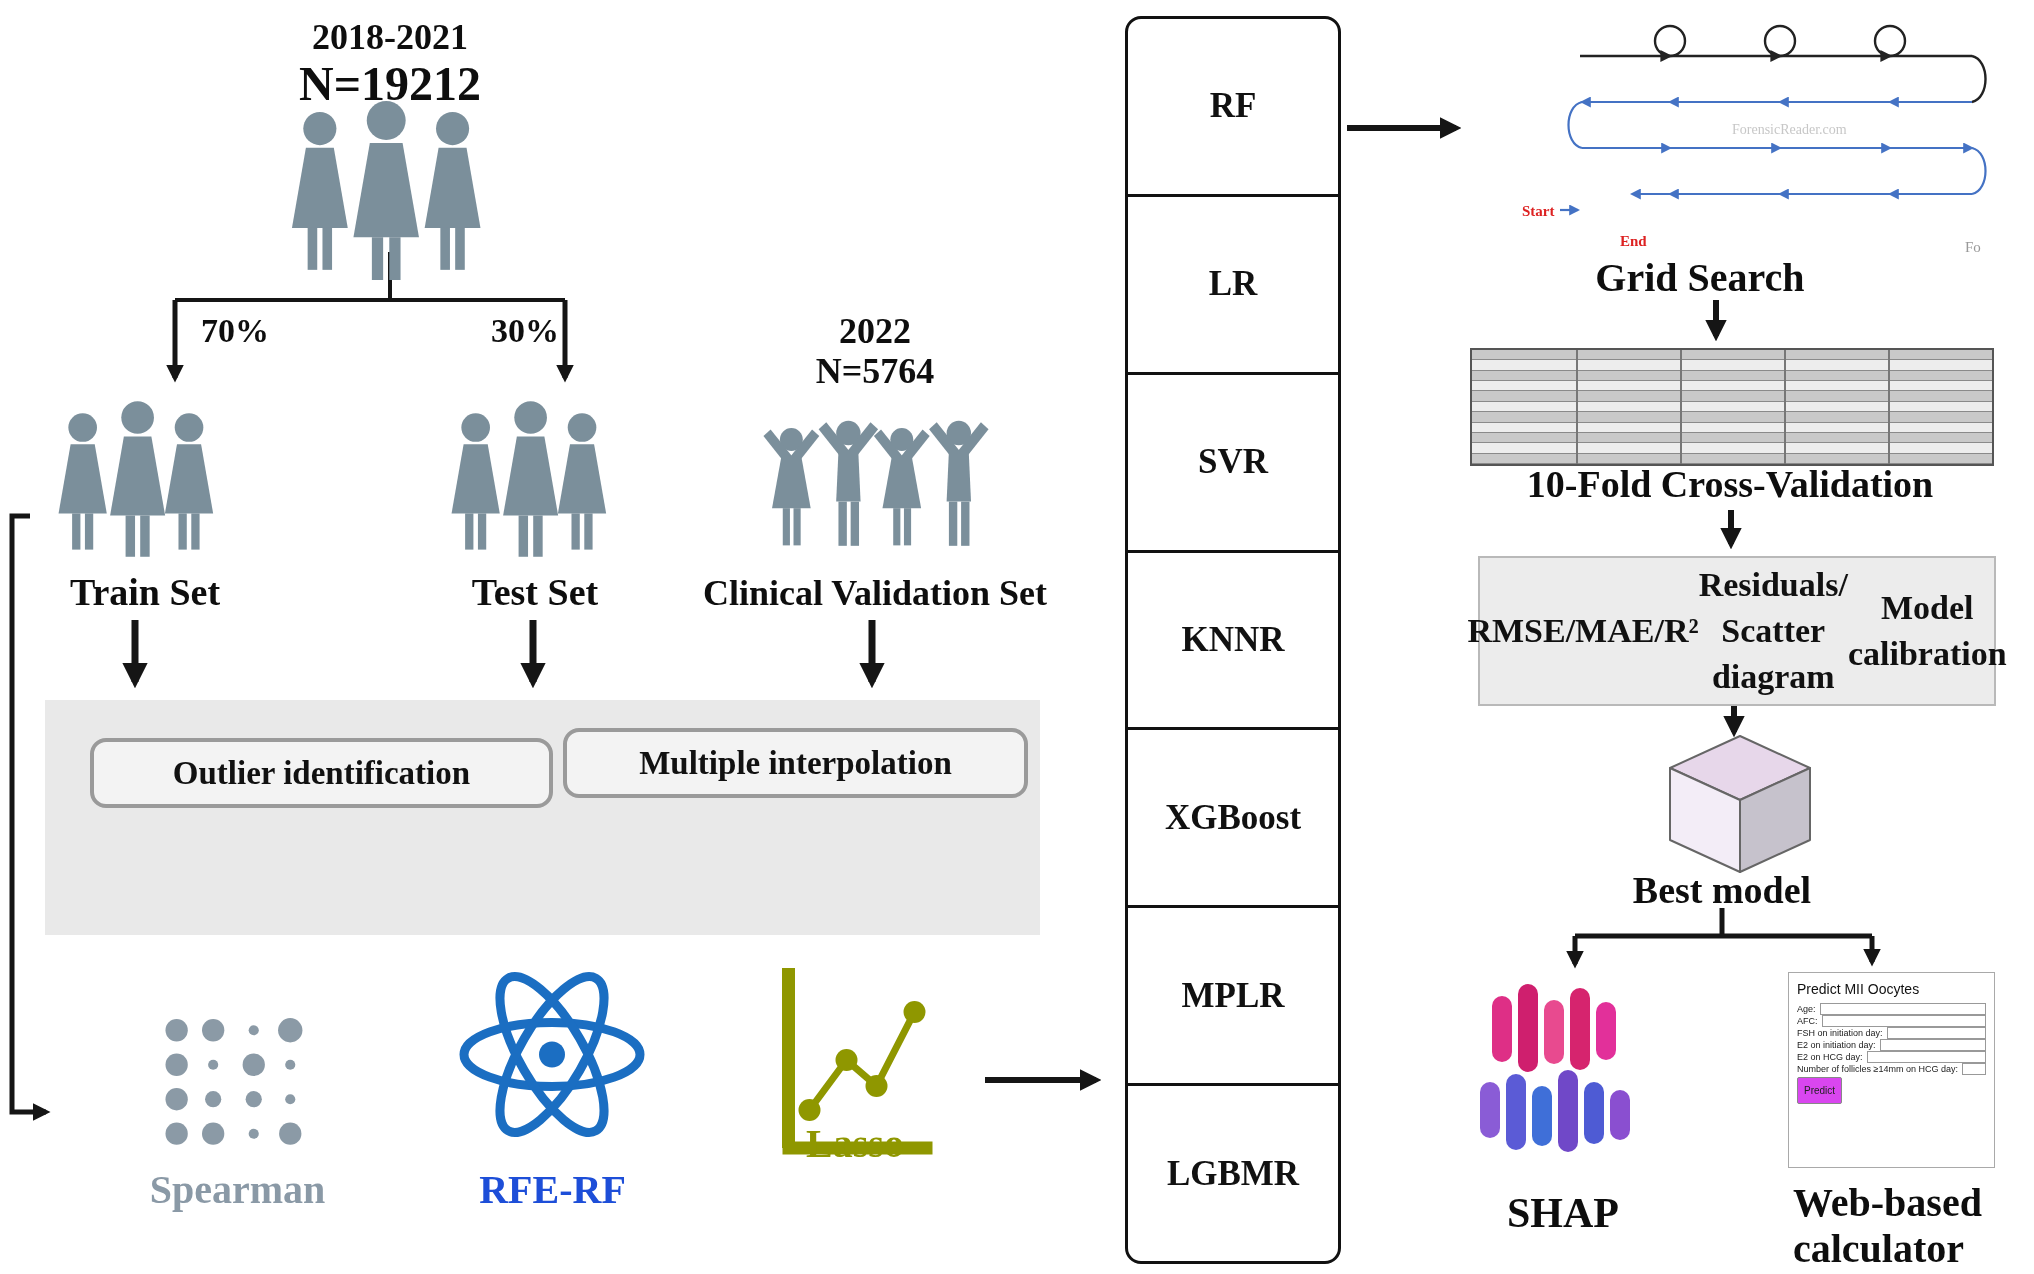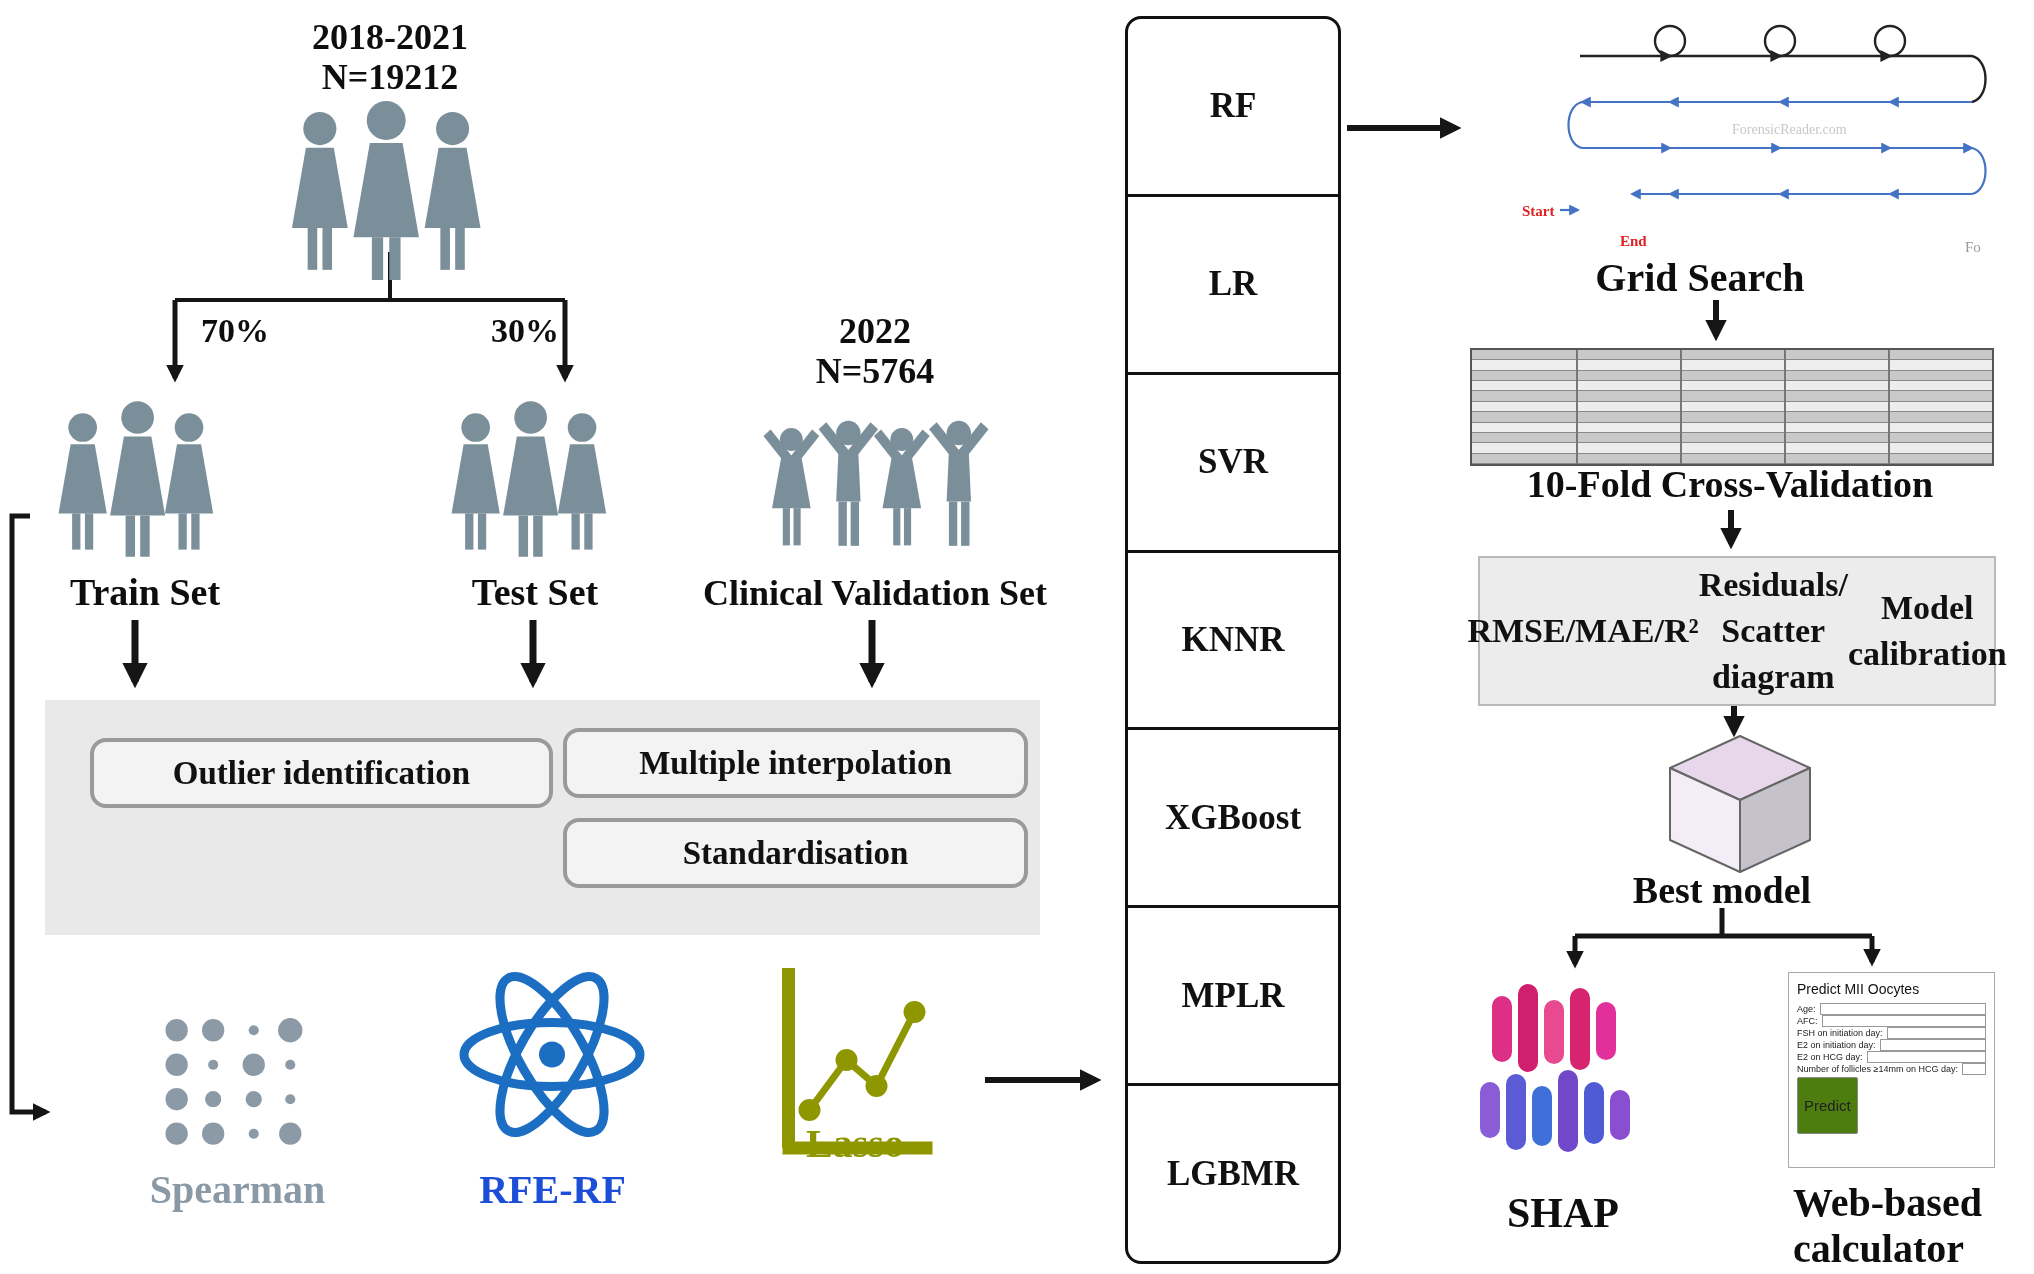--- a/index.html
+++ b/index.html
@@ -25,22 +25,22 @@
   
   .evalbox{position:absolute;background:#ececec;border:2px solid #b9b9b9;
            display:flex;flex-direction:row;align-items:center;justify-content:center;}
   .evalline{font-weight:bold;font-size:34px;color:#111;line-height:1.35;text-align:center;}
   
   .calc{position:absolute;background:#fff;border:1px solid #a9a9a9;padding:8px;box-sizing:border-box;
         font-family:"Liberation Sans",sans-serif;}
   .calc-title{font-weight:normal;font-size:14px;color:#111;margin-bottom:6px;}
   .crow{display:flex;align-items:center;margin:0 0;font-size:9px;color:#222;white-space:nowrap;}
   .ci{flex:1;min-width:14px;height:10px;border:1px solid #999;margin-left:4px;background:#fff;}
-  .cbtn{display:inline-block;border:1px solid #888;background:#4d7c0f;font-size:15px;color:#222;
-        padding:19px 6px;margin-top:2px;border-radius:2px;}
+  .cbtn{display:inline-block;border:1px solid #888;background:#d946ef;font-size:10px;color:#222;
+        padding:7px 6px;margin-top:2px;border-radius:2px;}
   .figures{fill:#7b8f9b;}
 </style>
 </head>
 <body>
 
 <div class="canvas">
 
   <svg style="position:absolute;width:0;height:0" aria-hidden="true">
     <defs>
       <g id="fig-woman">
@@ -89,21 +89,21 @@
       <path d="M1731,510 V544" stroke-width="6" marker-end="url(#ah)"></path>
       <path d="M1734,702 V732" stroke-width="6" marker-end="url(#ah)"></path>
       <path d="M1722,908 V936" stroke-width="5"></path>
       <path d="M1575,936 H1872" stroke-width="5"></path>
       <path d="M1575,936 V964" stroke-width="5" marker-end="url(#ah)"></path>
       <path d="M1872,936 V962" stroke-width="5" marker-end="url(#ah)"></path>
     </g>
   </svg>
 
   <div class="lbl" style="left:270px;top:18px;width:240px;font-size:36px">2018-2021</div>
-  <div class="lbl" style="left:270px;top:58px;width:240px;font-size:36px">N=19212</div>
+  <div class="lbl" style="left:270px;top:58px;width:240px;font-size:48px">N=19212</div>
 
   <svg class="abs figures" style="left:268px;top:98px" width="244" height="182" viewBox="0 0 240 192">
     <use href="#fig-woman" transform="translate(0,12) scale(0.92)"></use>
     <use href="#fig-woman" transform="translate(140,12) scale(0.92)"></use>
     <use href="#fig-woman" transform="translate(62,0) scale(1.08)"></use>
   </svg>
 
   <div class="lbl" style="left:185px;top:312px;width:100px;font-size:34px">70%</div>
   <div class="lbl" style="left:475px;top:312px;width:100px;font-size:34px">30%</div>
 
@@ -128,21 +128,20 @@
     <use href="#fig-cheer-dress" transform="translate(0,10) scale(0.92)"></use>
     <use href="#fig-cheer-pants" transform="translate(70,0) scale(0.98)"></use>
     <use href="#fig-cheer-dress" transform="translate(142,10) scale(0.92)"></use>
     <use href="#fig-cheer-pants" transform="translate(212,0) scale(0.98)"></use>
   </svg>
   <div class="lbl" style="left:690px;top:574px;width:370px;font-size:36px">Clinical Validation Set</div>
 
   <div class="prebox" style="left:45px;top:700px;width:995px;height:235px">
     <div class="chip" style="left:45px;top:38px;width:455px;height:62px">Outlier identification</div>
     <div class="chip" style="left:518px;top:28px;width:457px;height:62px">Multiple interpolation</div>
-    <div class="chip" style="left:518px;top:118px;width:457px;height:62px">Standardisation</div>
   </div>
 
   <svg class="abs" style="left:158px;top:1012px" width="158" height="142" viewBox="0 0 155 140">
     <g fill="#8b9aa6">
       <circle cx="18" cy="18" r="11"></circle>
         <circle cx="54" cy="18" r="11"></circle>
         <circle cx="94" cy="18" r="5"></circle>
         <circle cx="130" cy="18" r="12"></circle>
       <circle cx="18" cy="52" r="11"></circle>
         <circle cx="54" cy="52" r="5"></circle>

